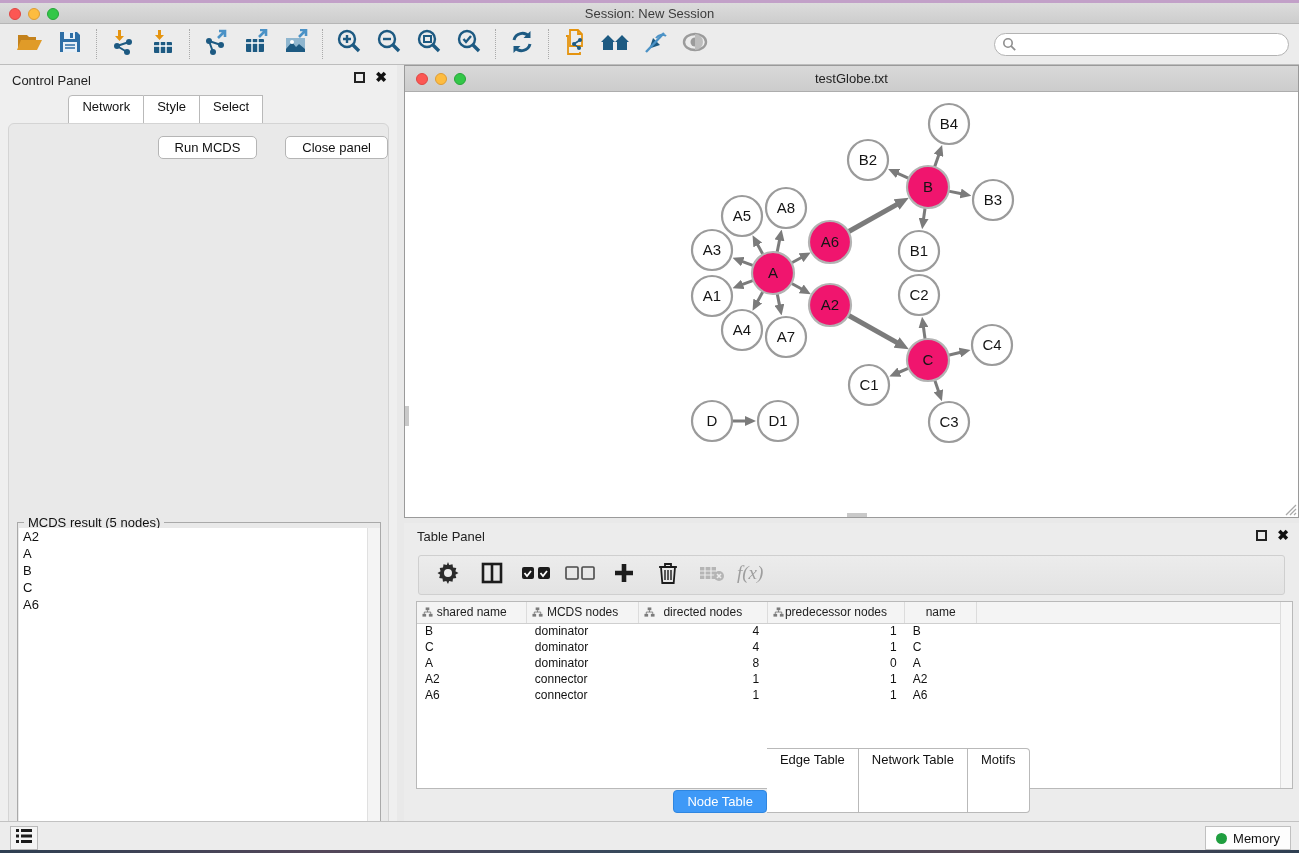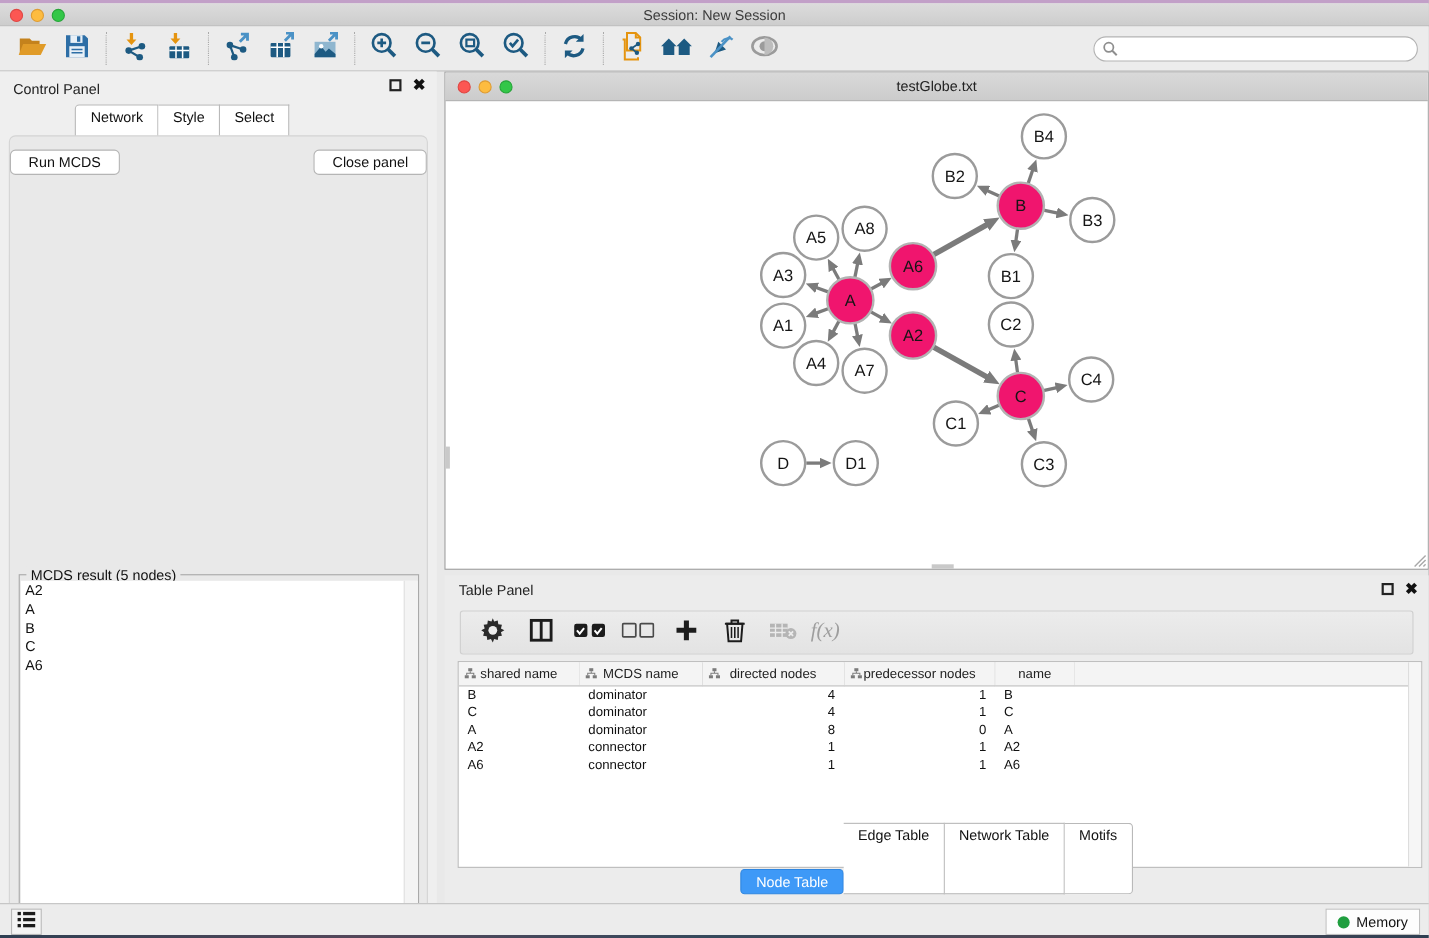--- a/index.html
+++ b/index.html
@@ -45,21 +45,21 @@
     background:#e9e9e9; border:1px solid #d4d4d4; border-radius:6px; }
   #opt-label { text-align:center; font-size:13px; color:#111; margin-top:22px; }
   #criterion { position:relative; margin:9px auto 0; width:314px; height:23px;
     background:#fff; border:1px solid #b2b2b2; border-radius:4px; font-size:13px;
     line-height:21px; padding-left:9px; color:#111; }
   #criterion .stepper { position:absolute; right:-1px; top:-1px; width:21px; height:23px;
     background:linear-gradient(#6eb1f9,#2e7de8); border-radius:0 4px 4px 0;
     display:flex; flex-direction:column; align-items:center; justify-content:center; gap:2px; }
   .chev-up { width:0; height:0; border-left:4px solid transparent; border-right:4px solid transparent; border-bottom:5px solid #fff; }
   .chev-dn { width:0; height:0; border-left:4px solid transparent; border-right:4px solid transparent; border-top:5px solid #fff; }
-  #cp-buttons { display:flex; justify-content:space-between; gap:8px; margin-top:12px; }
+  #cp-buttons { display:flex; justify-content:flex-end; gap:28px; margin-top:12px; }
   .cp-btn { background:#fff; border:1px solid #b5b5b5; border-radius:5px; font-size:13px;
     color:#111; padding:3px 16px; font-family:inherit; }
   
   #result-group { position:absolute; left:8px; top:398px; width:364px; height:336px;
     border:1px solid #a9a9a9; }
   #result-title { position:absolute; left:6px; top:-8px; background:#e9e9e9;
     padding:0 4px; font-size:13px; color:#111; }
   #result-list { position:absolute; left:1px; top:5px; right:1px; bottom:1px;
     background:#fff; overflow:hidden; }
   .result-item { font-size:13px; color:#111; padding:1px 0 1px 4px; line-height:15px; }
@@ -497,21 +497,21 @@
                     </g>
                     <path d="M6 3.5v2M2.5 7.5v-2h7v2" stroke="#7b7b7b" fill="none"></path>
                   </svg></span><span>shared name</span></th>
               <th style="width:125px"><span class="th-icon"><svg width="11" height="11" viewBox="0 0 12 12">
                     <g fill="#7b7b7b">
                       <rect x="4" y="0.5" width="4" height="3"></rect>
                       <rect x="0.5" y="7.5" width="4" height="3"></rect>
                       <rect x="7.5" y="7.5" width="4" height="3"></rect>
                     </g>
                     <path d="M6 3.5v2M2.5 7.5v-2h7v2" stroke="#7b7b7b" fill="none"></path>
-                  </svg></span><span>MCDS name</span></th>
+                  </svg></span><span>MCDS nodes</span></th>
               <th style="width:156px"><span class="th-icon"><svg width="11" height="11" viewBox="0 0 12 12">
                     <g fill="#7b7b7b">
                       <rect x="4" y="0.5" width="4" height="3"></rect>
                       <rect x="0.5" y="7.5" width="4" height="3"></rect>
                       <rect x="7.5" y="7.5" width="4" height="3"></rect>
                     </g>
                     <path d="M6 3.5v2M2.5 7.5v-2h7v2" stroke="#7b7b7b" fill="none"></path>
                   </svg></span><span>directed nodes</span></th>
               <th style="width:160px"><span class="th-icon"><svg width="11" height="11" viewBox="0 0 12 12">
                     <g fill="#7b7b7b">

